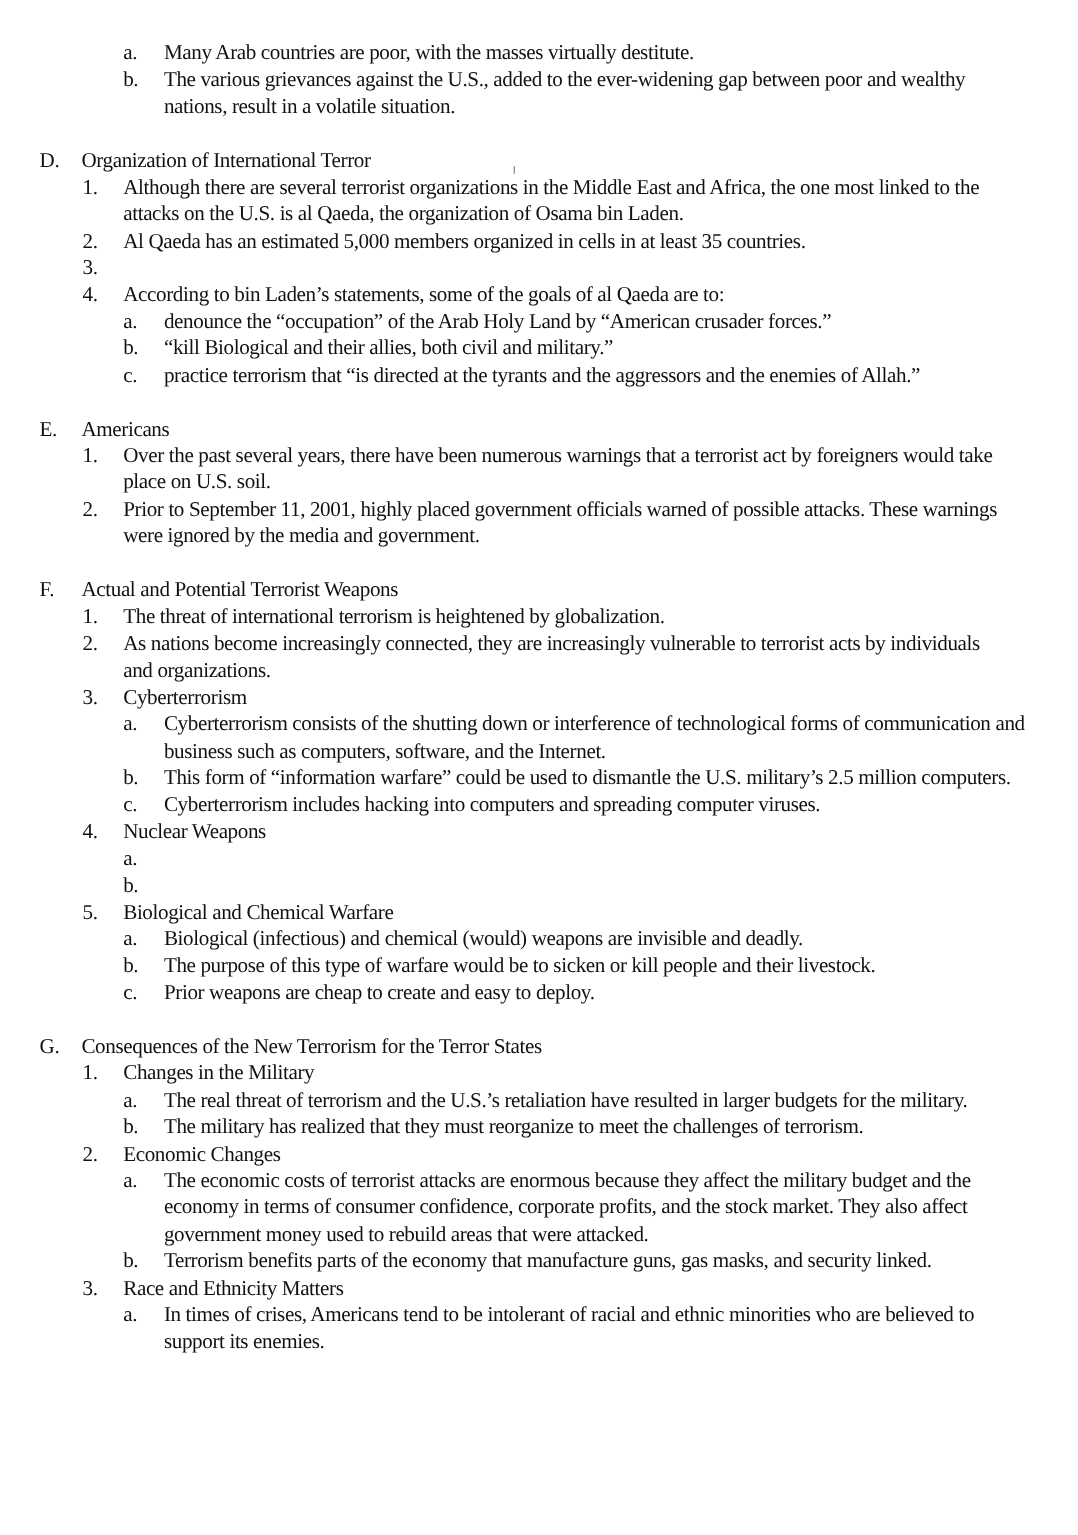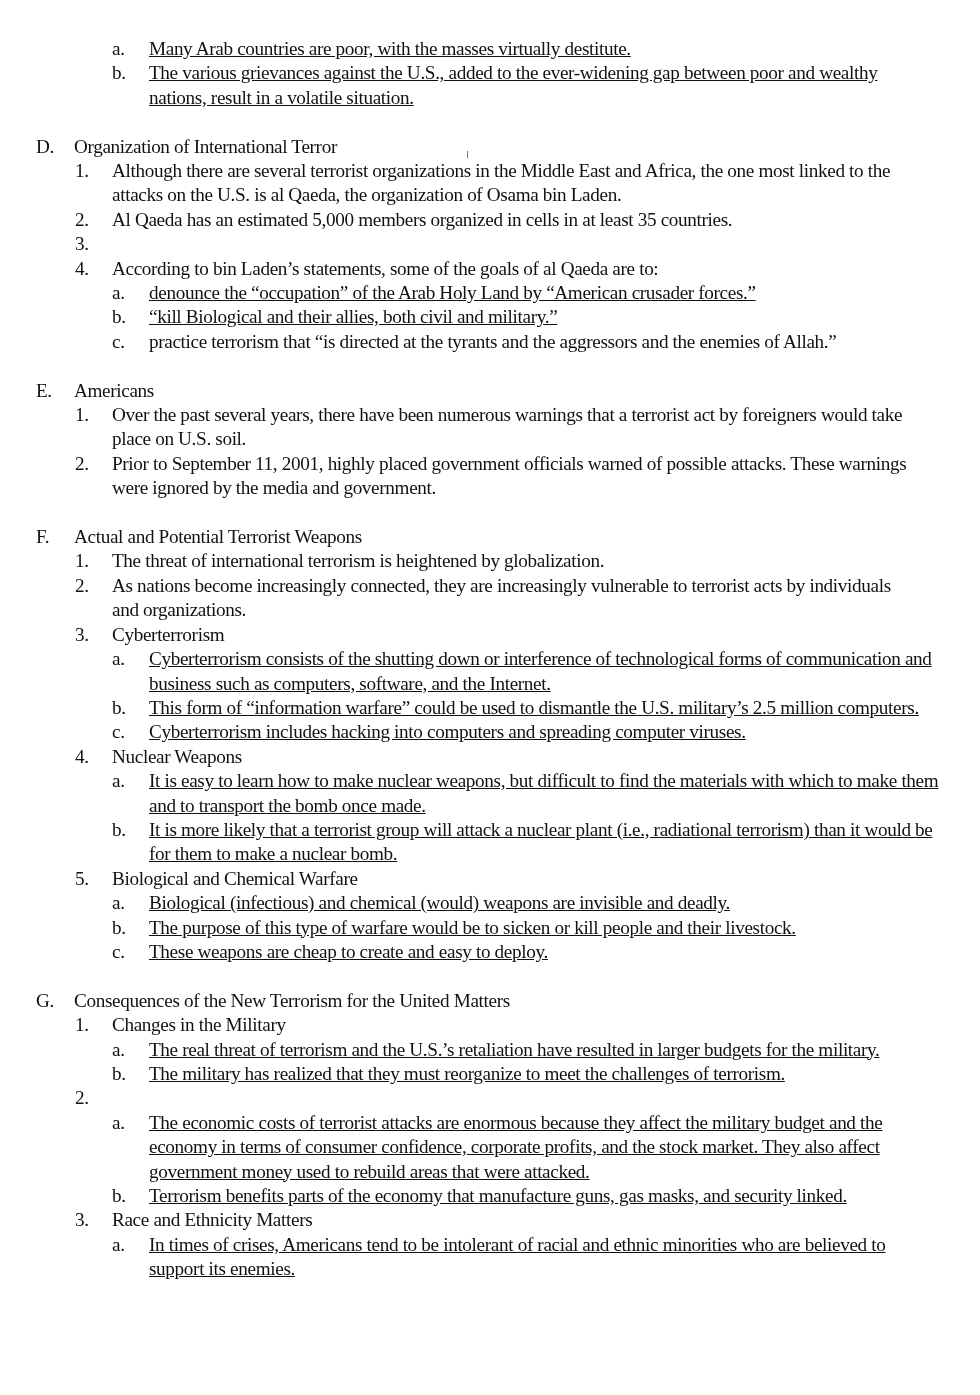--- a/index.html
+++ b/index.html
@@ -14,21 +14,21 @@
   .lbl { flex: 0 0 auto; }
   .txt { flex: 1 1 auto; }
   
   .sec { padding-left: 36px; }
   .sec > .lbl { width: 38px; }
   .l1 { padding-left: 75px; }
   .l1 > .lbl { width: 37px; }
   .l2 { padding-left: 112px; }
   .l2 > .lbl { width: 37px; }
   .txt.w-l1 { max-width: 800px; }
-  .txt.w-l2 { max-width: 790px; text-decoration: underline; }
+  .txt.w-l2 { max-width: 790px; }
   .gap { height: 24.4px; }
   .stray { position: absolute; left: 467px; top: 151px; width: 1px; height: 7px; background:#777; }
 </style>
 </head>
 <body>
 
 <div class="stray"></div>
 
 <div class="page">
 
@@ -121,64 +121,63 @@
     <div class="row l2">
       <span class="lbl">c.</span>
       <span class="txt w-l2">Cyberterrorism includes hacking into computers and spreading computer viruses.</span>
     </div>
     <div class="row l1">
       <span class="lbl">4.</span>
       <span class="txt w-l1">Nuclear Weapons</span>
     </div>
     <div class="row l2">
       <span class="lbl">a.</span>
-      <span class="txt w-l2">It is easy to learn how to make nuclear weapons, but difficult to find the materials with which to make them and to transport the bomb once made.</span>
     </div>
     <div class="row l2">
       <span class="lbl">b.</span>
-      <span class="txt w-l2">It is more likely that a terrorist group will attack a nuclear plant (i.e., radiational terrorism) than it would be for them to make a nuclear bomb.</span>
     </div>
     <div class="row l1">
       <span class="lbl">5.</span>
       <span class="txt w-l1">Biological and Chemical Warfare</span>
     </div>
     <div class="row l2">
       <span class="lbl">a.</span>
       <span class="txt w-l2">Biological (infectious) and chemical (would) weapons are invisible and deadly.</span>
     </div>
     <div class="row l2">
       <span class="lbl">b.</span>
       <span class="txt w-l2">The purpose of this type of warfare would be to sicken or kill people and their livestock.</span>
     </div>
     <div class="row l2">
       <span class="lbl">c.</span>
-      <span class="txt w-l2">These weapons are cheap to create and easy to deploy.</span>
+      <span class="txt w-l2">Prior weapons are cheap to create and easy to deploy.</span>
     </div>
   </div>
   <div class="gap"></div>
 
   <div>
     <div class="row sec">
       <span class="lbl">G.</span>
-      <span class="txt">Consequences of the New Terrorism for the United Matters</span>
+      <span class="txt">Consequences of the New Terrorism for the Terror States</span>
     </div>
     <div class="row l1">
       <span class="lbl">1.</span>
       <span class="txt w-l1">Changes in the Military</span>
     </div>
     <div class="row l2">
       <span class="lbl">a.</span>
       <span class="txt w-l2">The real threat of terrorism and the U.S.’s retaliation have resulted in larger budgets for the military.</span>
     </div>
     <div class="row l2">
       <span class="lbl">b.</span>
       <span class="txt w-l2">The military has realized that they must reorganize to meet the challenges of terrorism.</span>
     </div>
     <div class="row l1">
       <span class="lbl">2.</span>
+      <span class="txt w-l1">Economic Changes</span>
     </div>
     <div class="row l2">
       <span class="lbl">a.</span>
       <span class="txt w-l2">The economic costs of terrorist attacks are enormous because they affect the military budget and the economy in terms of consumer confidence, corporate profits, and the stock market. They also affect government money used to rebuild areas that were attacked.</span>
     </div>
     <div class="row l2">
       <span class="lbl">b.</span>
       <span class="txt w-l2">Terrorism benefits parts of the economy that manufacture guns, gas masks, and security linked.</span>
     </div>
     <div class="row l1">

